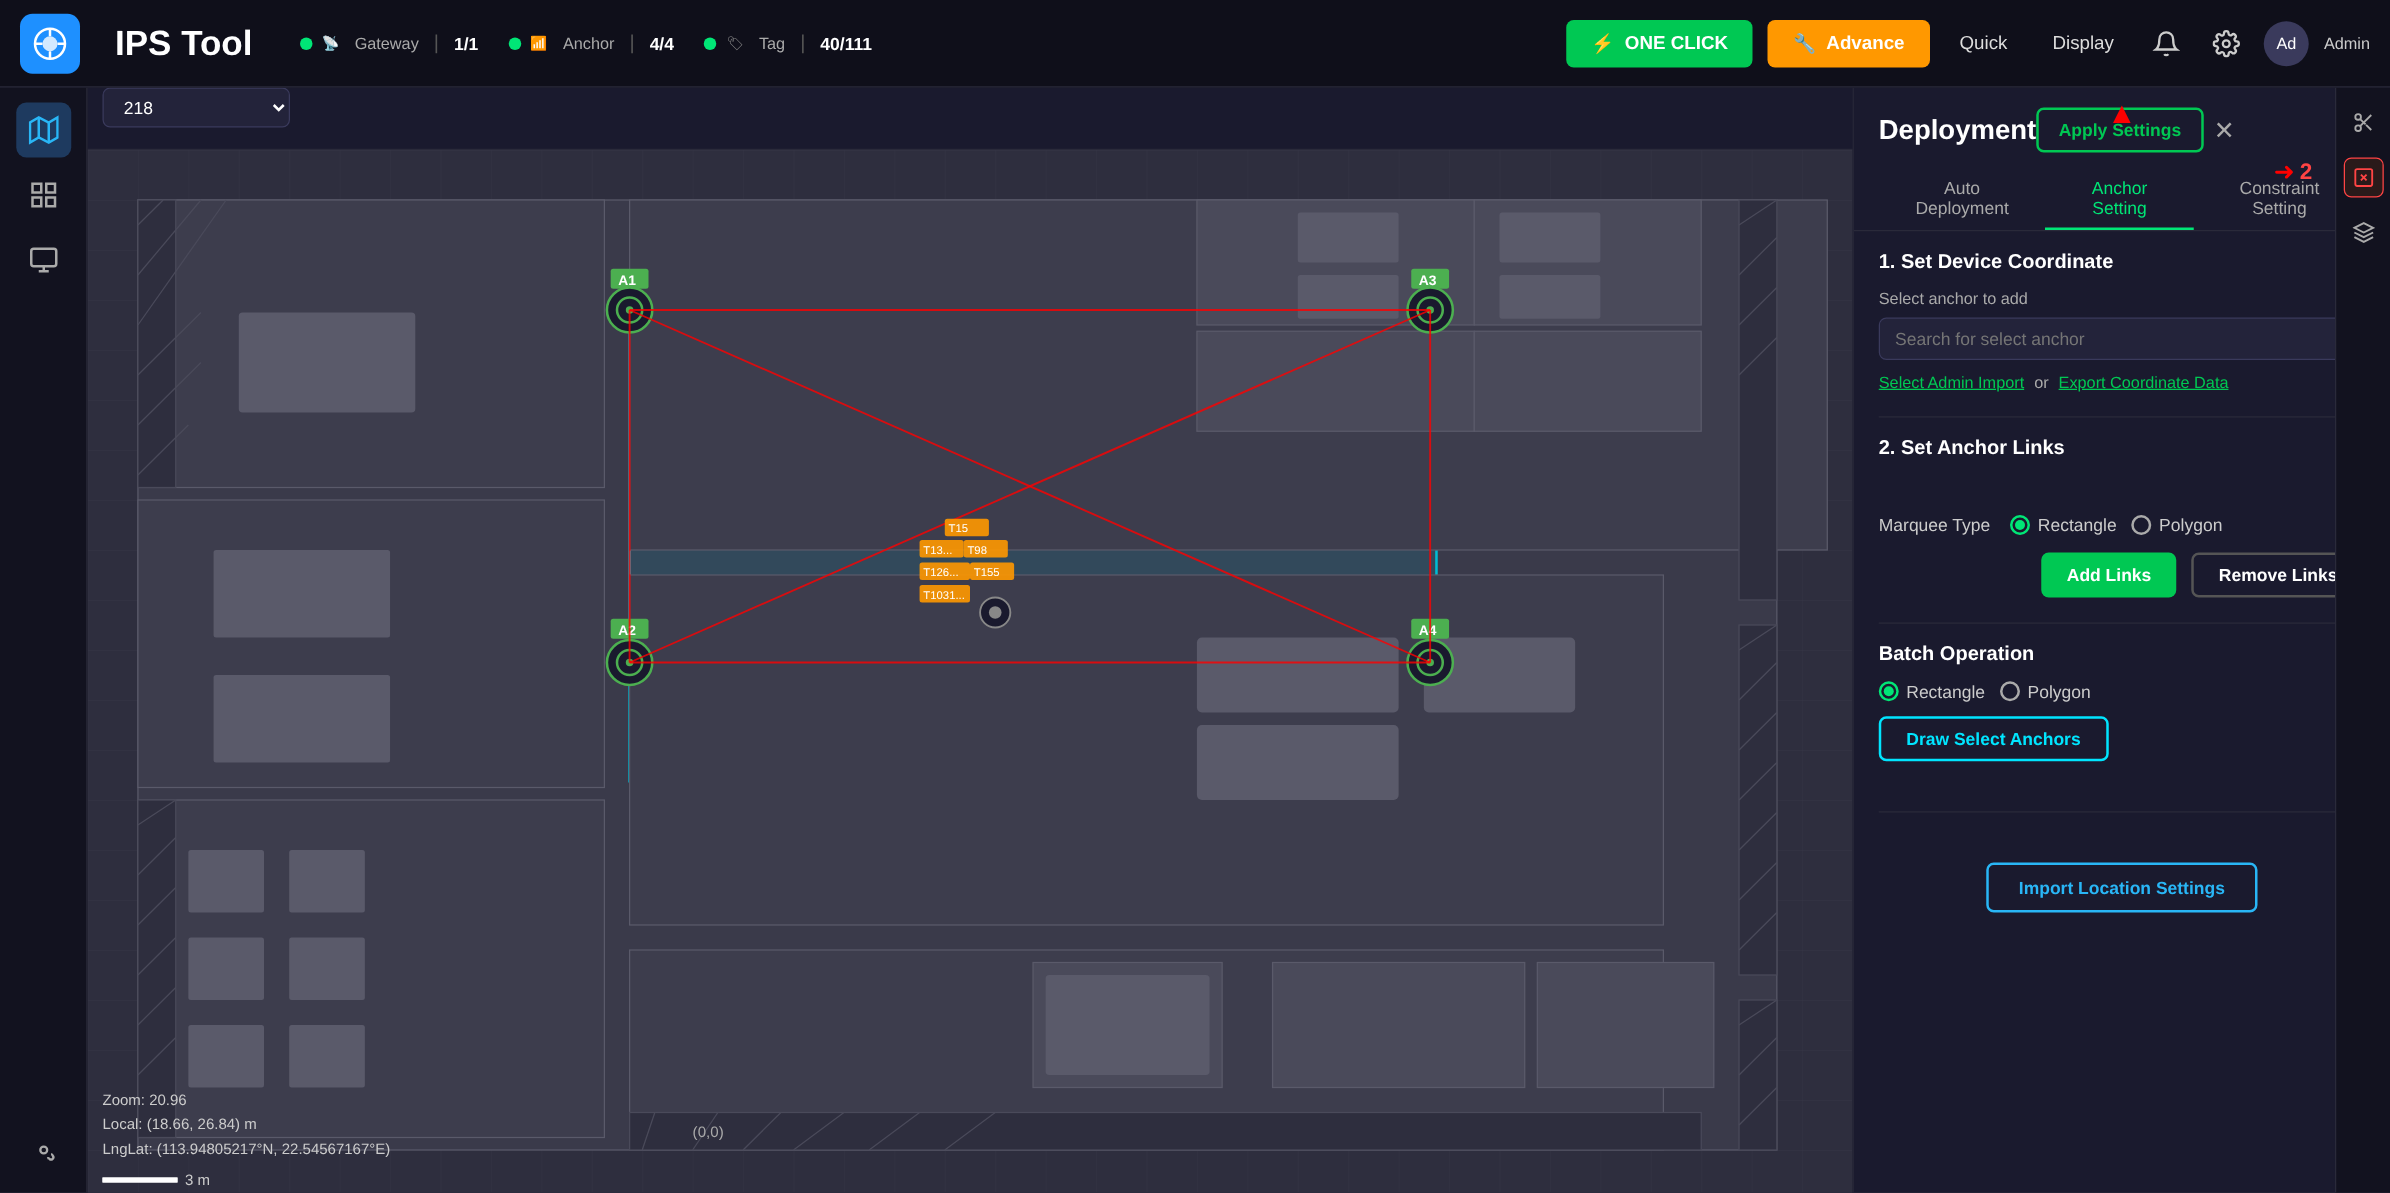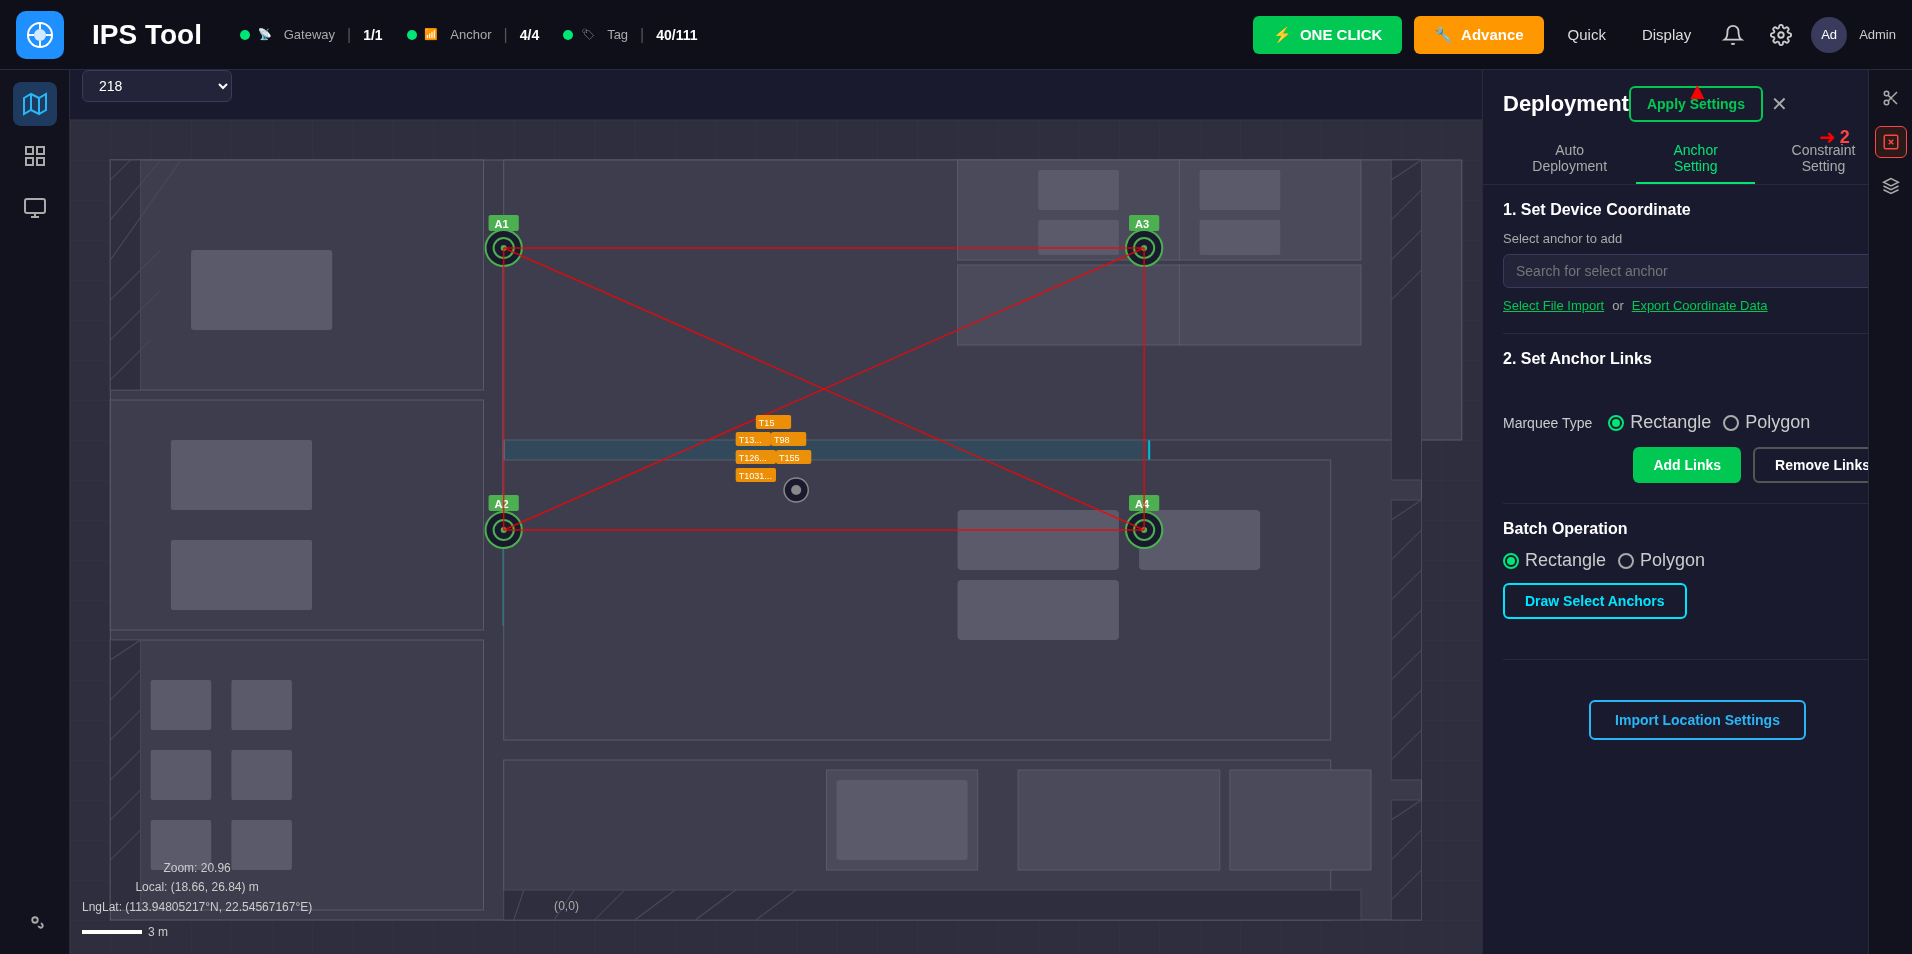--- a/index.html
+++ b/index.html
@@ -84,22 +84,22 @@
       width: calc(1912px - 70px - 430px);
       background: #2a2a3a; overflow: hidden;
     }
     .map-canvas {
       width: 100%; height: 100%; position: relative;
       background: #3a3a4a;
     }
 
     
     .zoom-info {
-      position: absolute; bottom: 12px; left: 12px;
-      color: #ccc; font-size: 12px; line-height: 1.6; text-align: center;
+      position: absolute; bottom: 0; left: 12px;
+      color: #ccc; font-size: 12px; line-height: 1.6;
     }
     .scale-bar {
       display: flex; align-items: center; gap: 6px; margin-top: 6px;
     }
     .scale-line {
       width: 60px; height: 4px; background: #fff; border: 1px solid #fff;
     }
     .scale-label { font-size: 12px; color: #ccc; }
 
     
@@ -160,21 +160,21 @@
 
     .file-import-row { display: flex; align-items: center; gap: 8px; font-size: 13px; color: #aaa; margin-bottom: 20px; }
     .link-text { color: #00c853; cursor: pointer; text-decoration: underline; }
     .or-text { color: #aaa; }
 
     .divider { height: 1px; background: #2a2a3a; margin: 16px 0; }
 
     .marquee-row { display: flex; align-items: center; gap: 16px; margin-bottom: 14px; margin-top: 44px; }
     .marquee-label { font-size: 14px; color: #ccc; }
     .radio-group { display: flex; align-items: center; gap: 12px; }
-    .radio-item { display: flex; align-items: center; gap: 6px; font-size: 18px; color: #ccc; cursor: pointer; }
+    .radio-item { display: flex; align-items: center; gap: 6px; font-size: 14px; color: #ccc; cursor: pointer; }
     .radio-dot {
       width: 16px; height: 16px; border-radius: 50%; border: 2px solid #aaa;
       display: flex; align-items: center; justify-content: center;
     }
     .radio-dot.selected { border-color: #00e676; }
     .radio-dot.selected::after { content: ''; width: 8px; height: 8px; border-radius: 50%; background: #00e676; }
 
     .link-buttons { display: flex; gap: 12px; margin-bottom: 20px; justify-content: flex-end; }
     .btn-add-links {
       background: #00c853; color: #fff; border: none; padding: 8px 20px;
@@ -539,21 +539,21 @@
     <div>
       <div class="section-title">1. Set Device Coordinate</div>
       <div class="section-subtitle">Select anchor to add</div>
 
       <div class="select-anchor-wrap">
         <input class="select-anchor-input" type="text" placeholder="Search for select anchor" style="">
         <span class="select-anchor-arrow">▼</span>
       </div>
 
       <div class="file-import-row">
-        <span class="link-text">Select File Import</span>
+        <span class="link-text">Select Admin Import</span>
         <span class="or-text">or</span>
         <span class="link-text">Export Coordinate Data</span>
       </div>
     </div>
 
     <div class="divider"></div>
 
     <div>
       <div class="section-title">2. Set Anchor Links</div>
 

